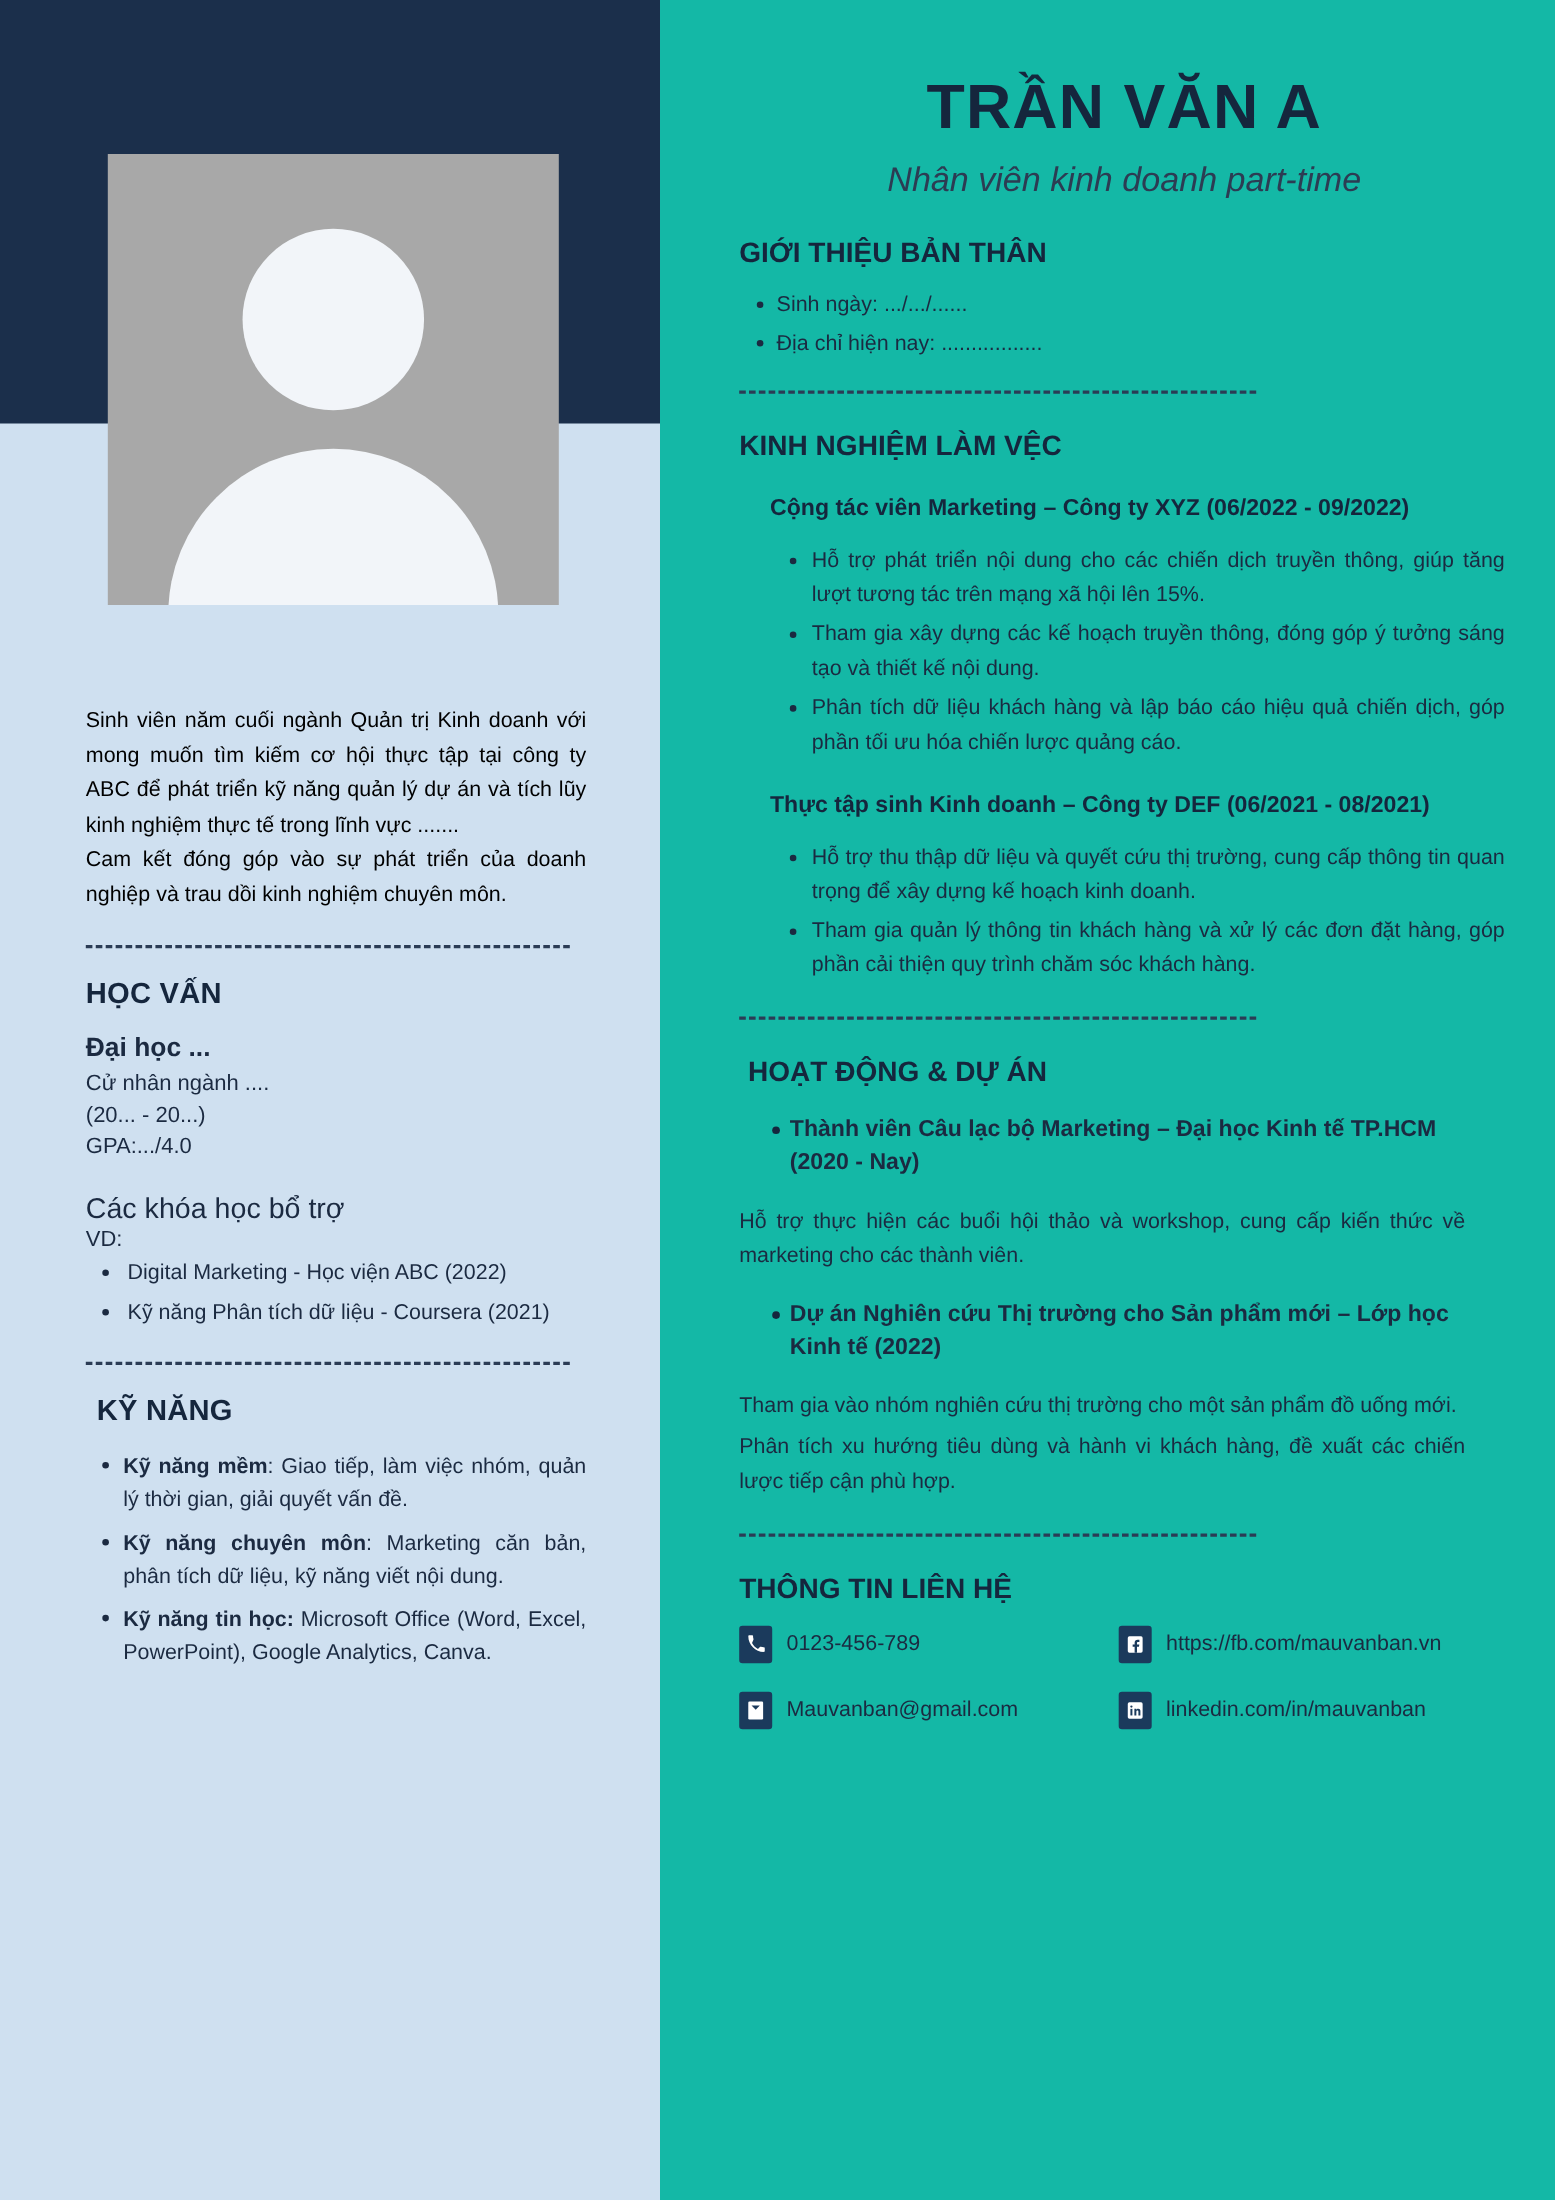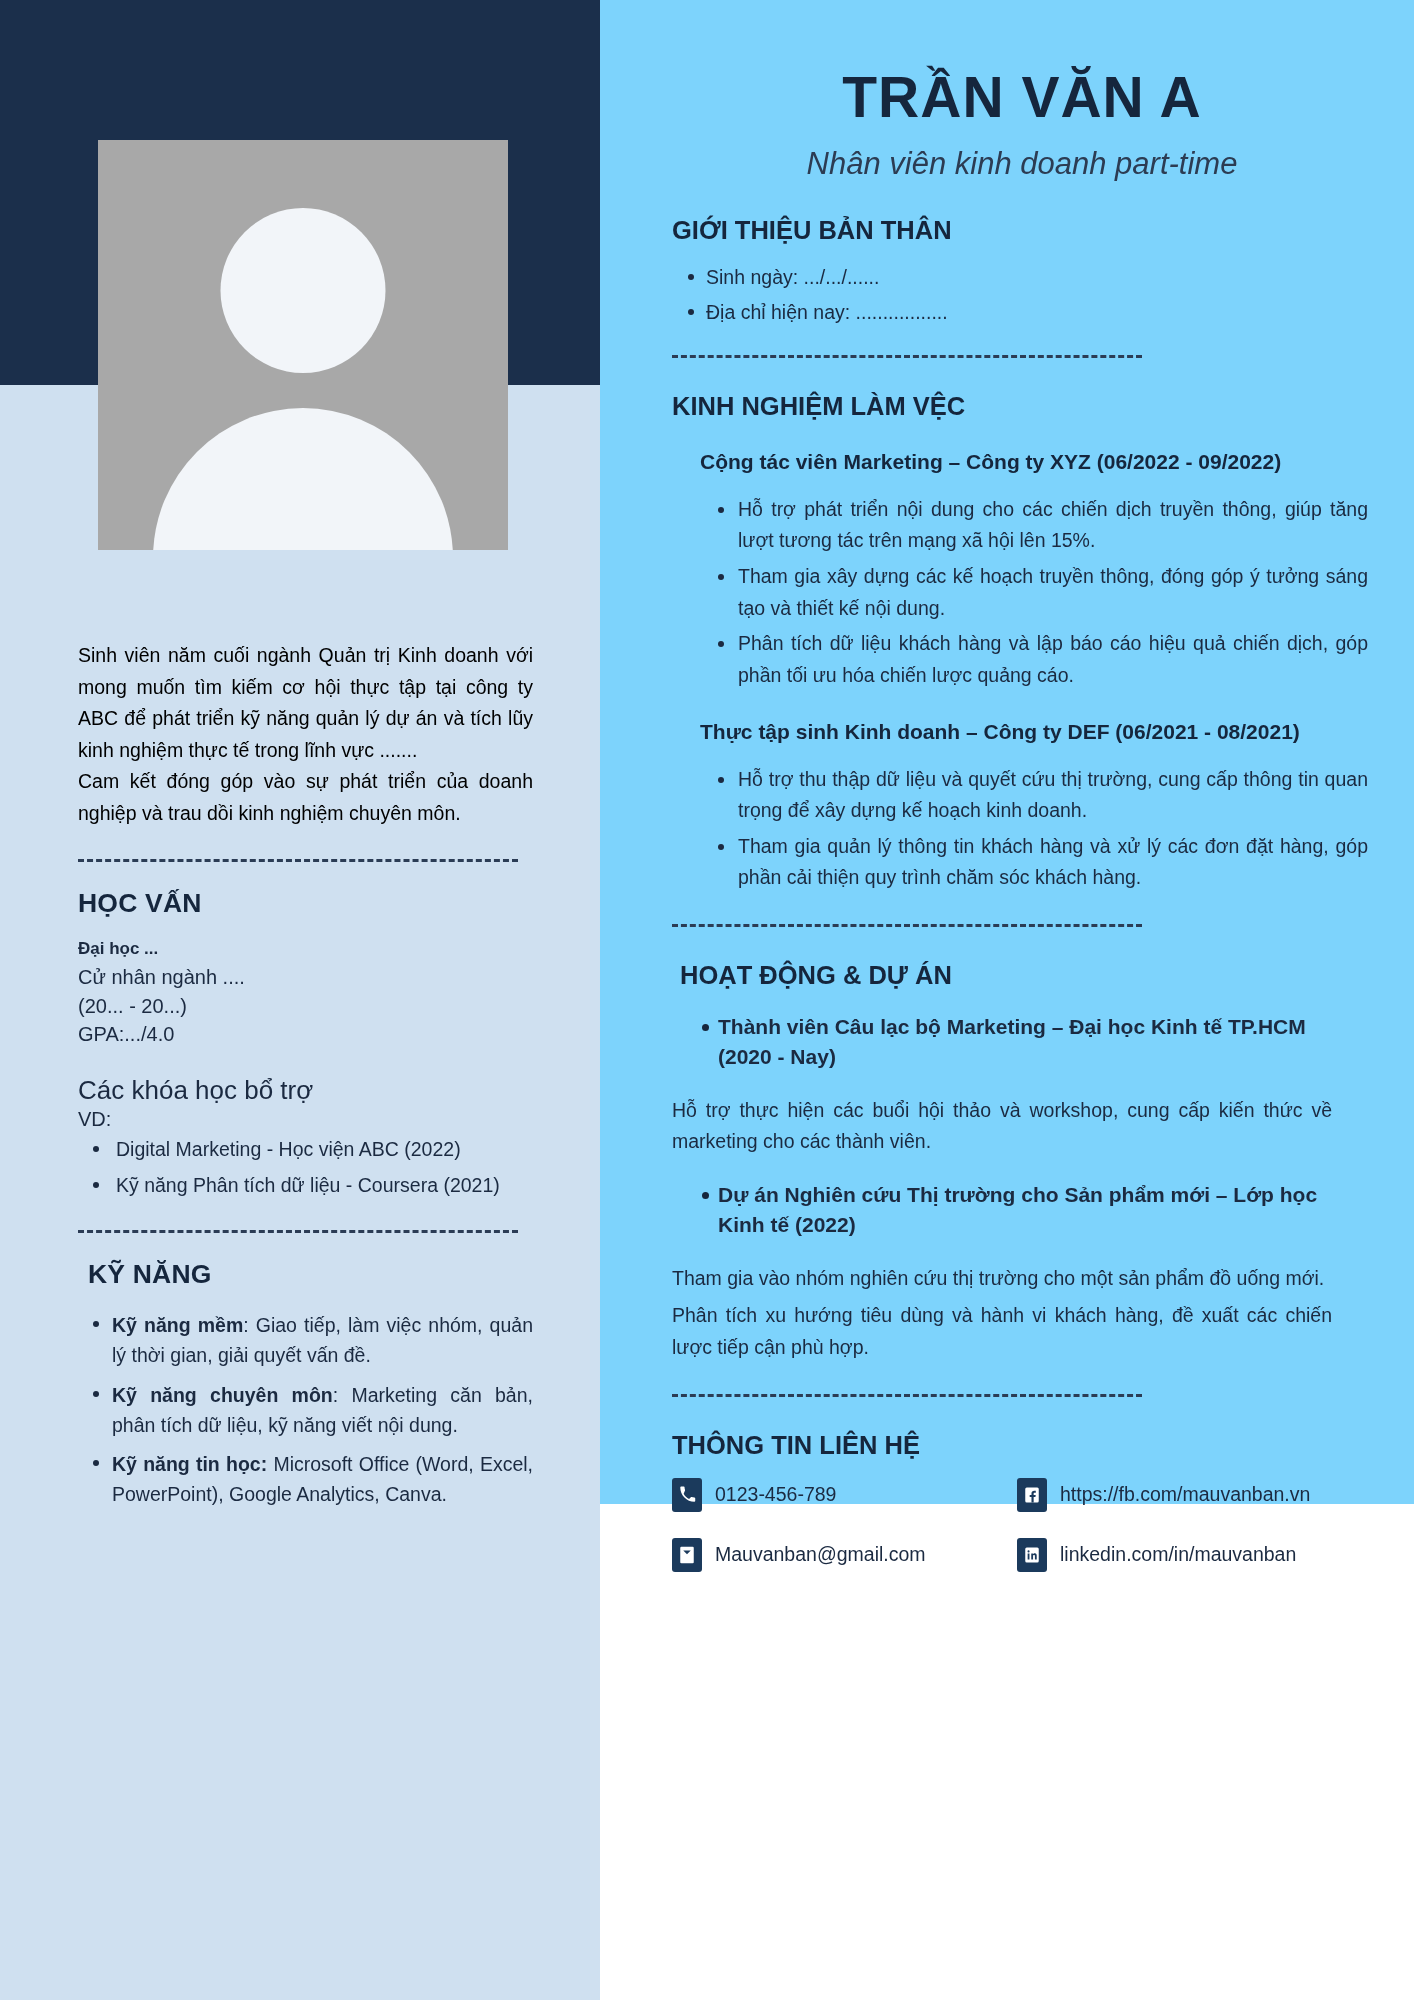--- a/index.html
+++ b/index.html
@@ -89,21 +89,21 @@
   }
 
   .divider {
     border: none;
     border-top: 3px dashed #2b3c55;
     margin: 30px 0 26px 0;
     width: 440px;
   }
 
   .edu-bold {
-    font-size: 17px;
+    font-size: 24px;
     font-weight: bold;
     margin: 0 0 4px 0;
   }
   .edu-line {
     font-size: 20px;
     line-height: 1.42;
     margin: 0;
   }
   .sub-head {
     font-size: 26px;
@@ -162,22 +162,22 @@
     background: #1b2a41;
   }
   .sk-label { font-weight: bold; }
 
   
   .right-col {
     position: absolute;
     left: 600px;
     top: 0;
     width: 814px;
-    height: 1504px;
-    background: #7dd3fc;
+    height: 2000px;
+    background: #14b8a6;
     padding: 0;
   }
   .r-inner {
     position: absolute;
     left: 72px;
     top: 0;
     width: 700px;
   }
   .cv-name {
     margin: 68px 0 0 0;

